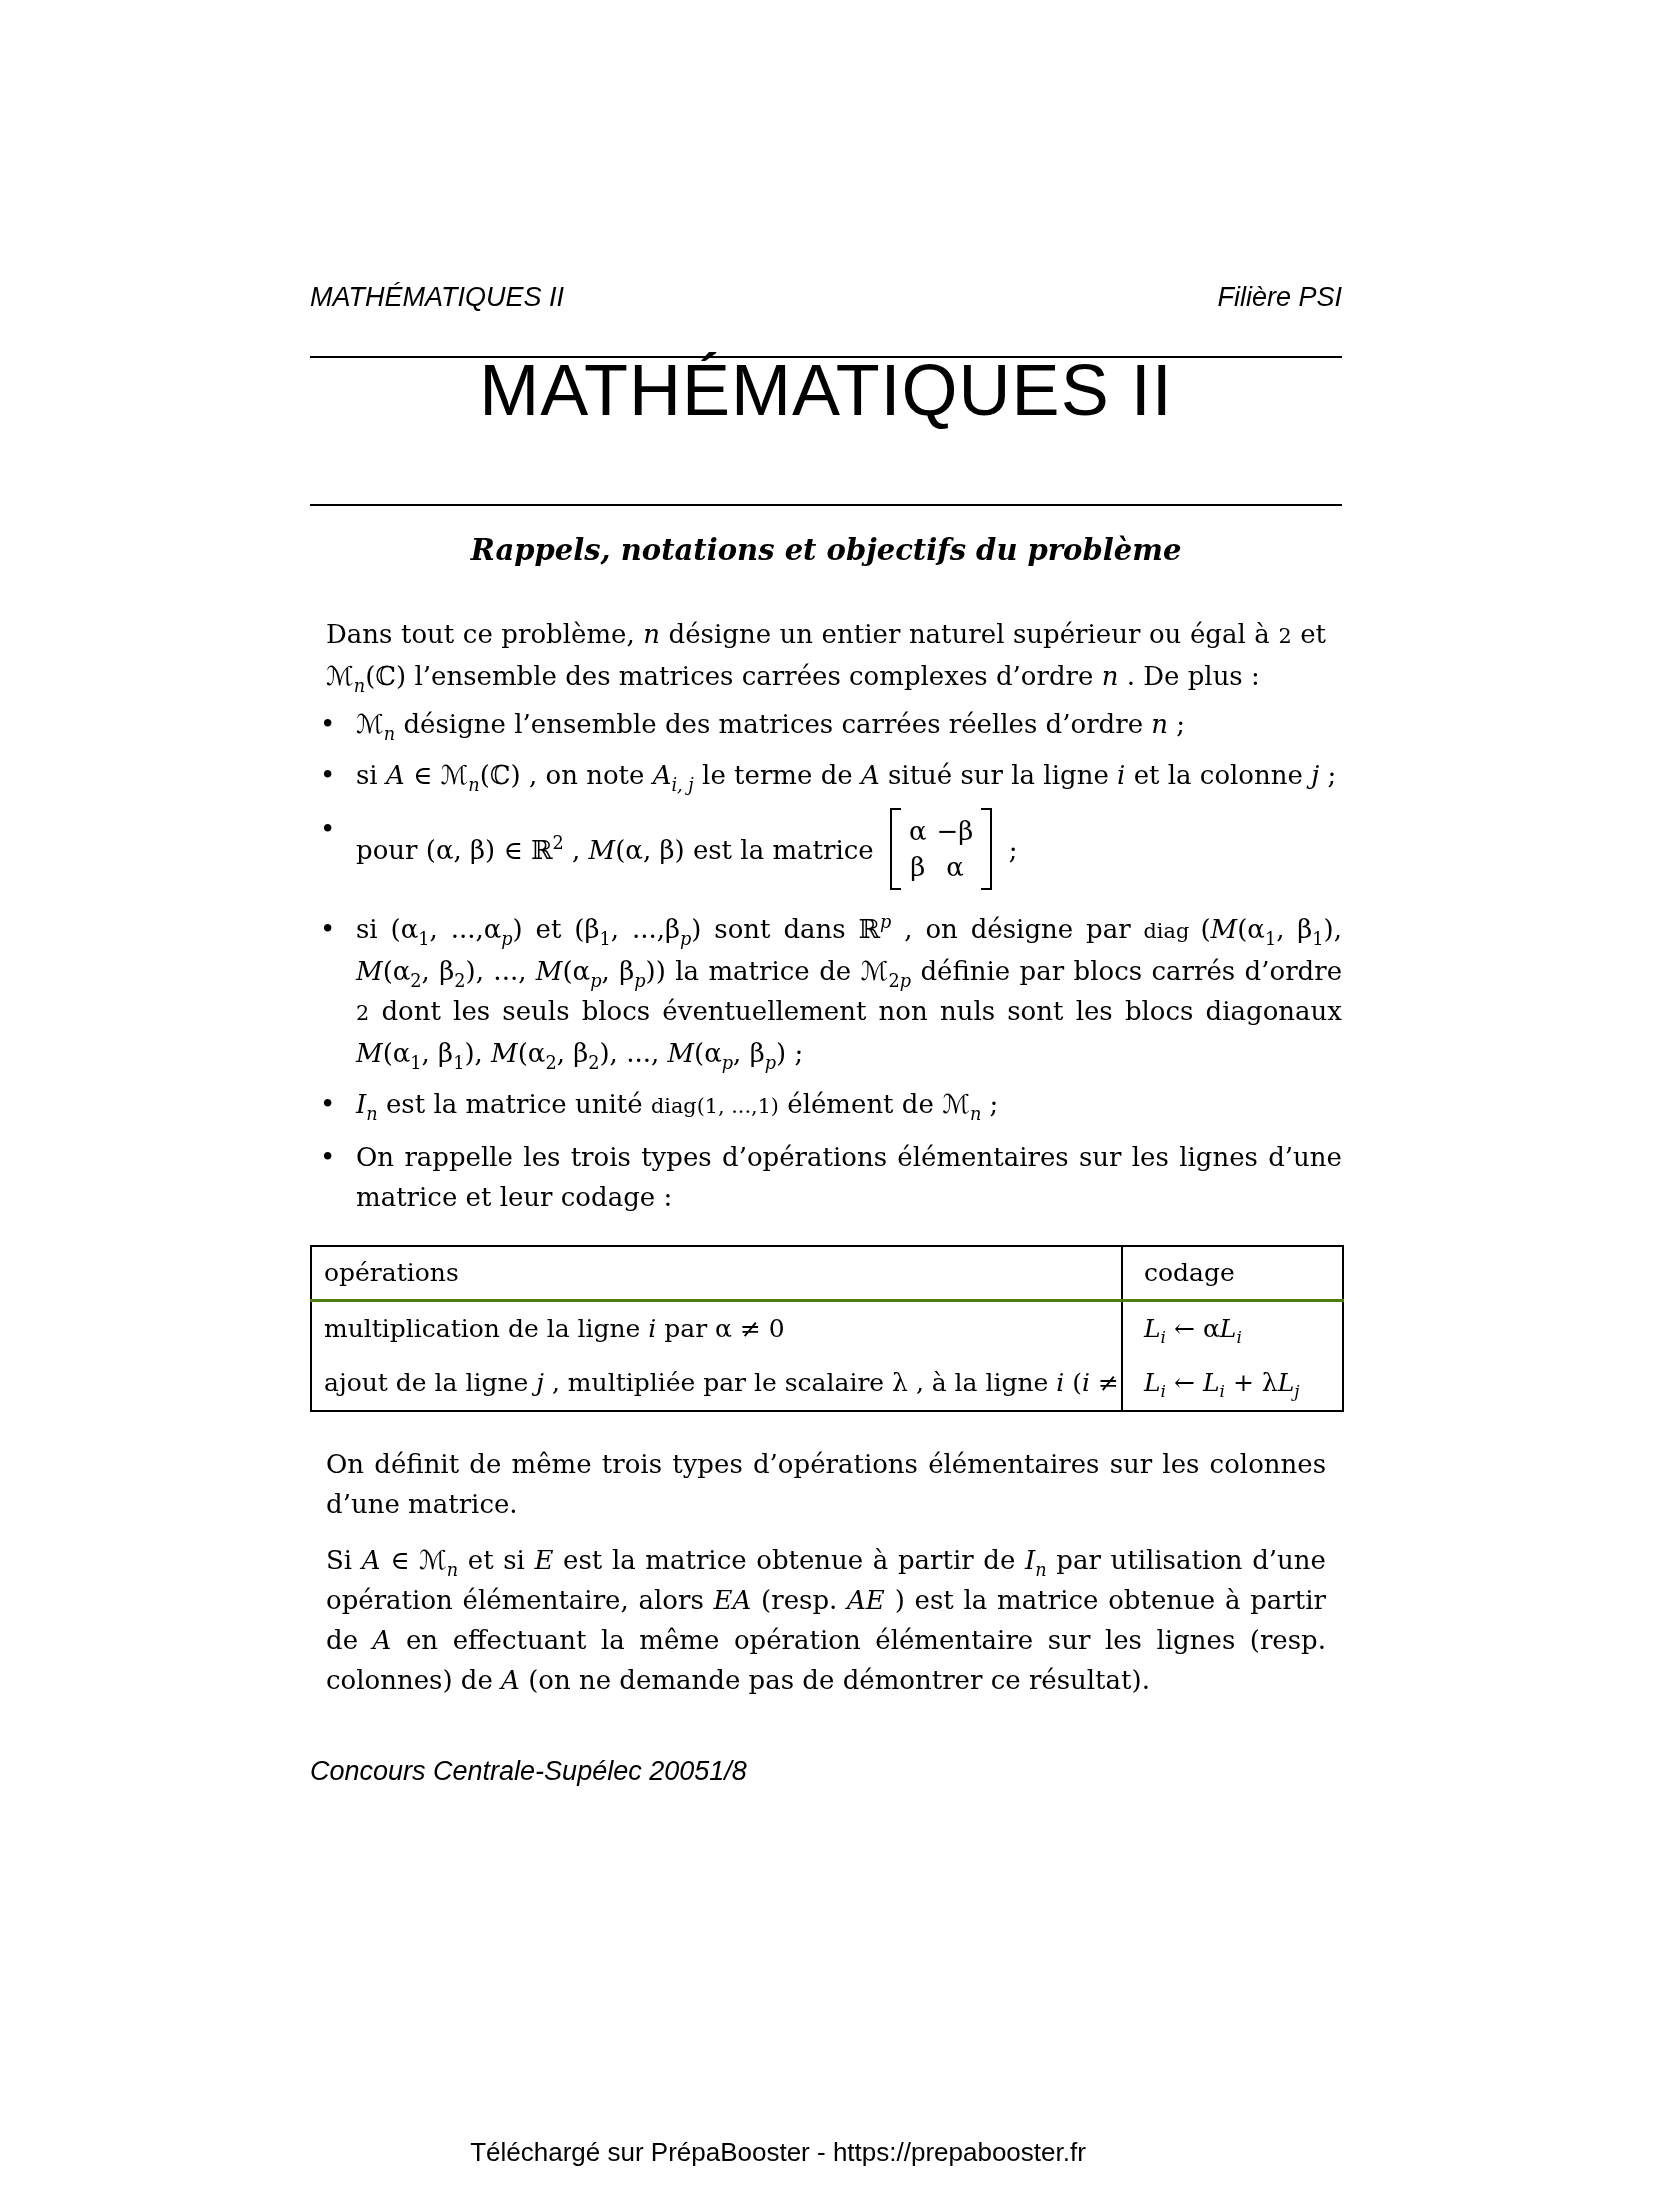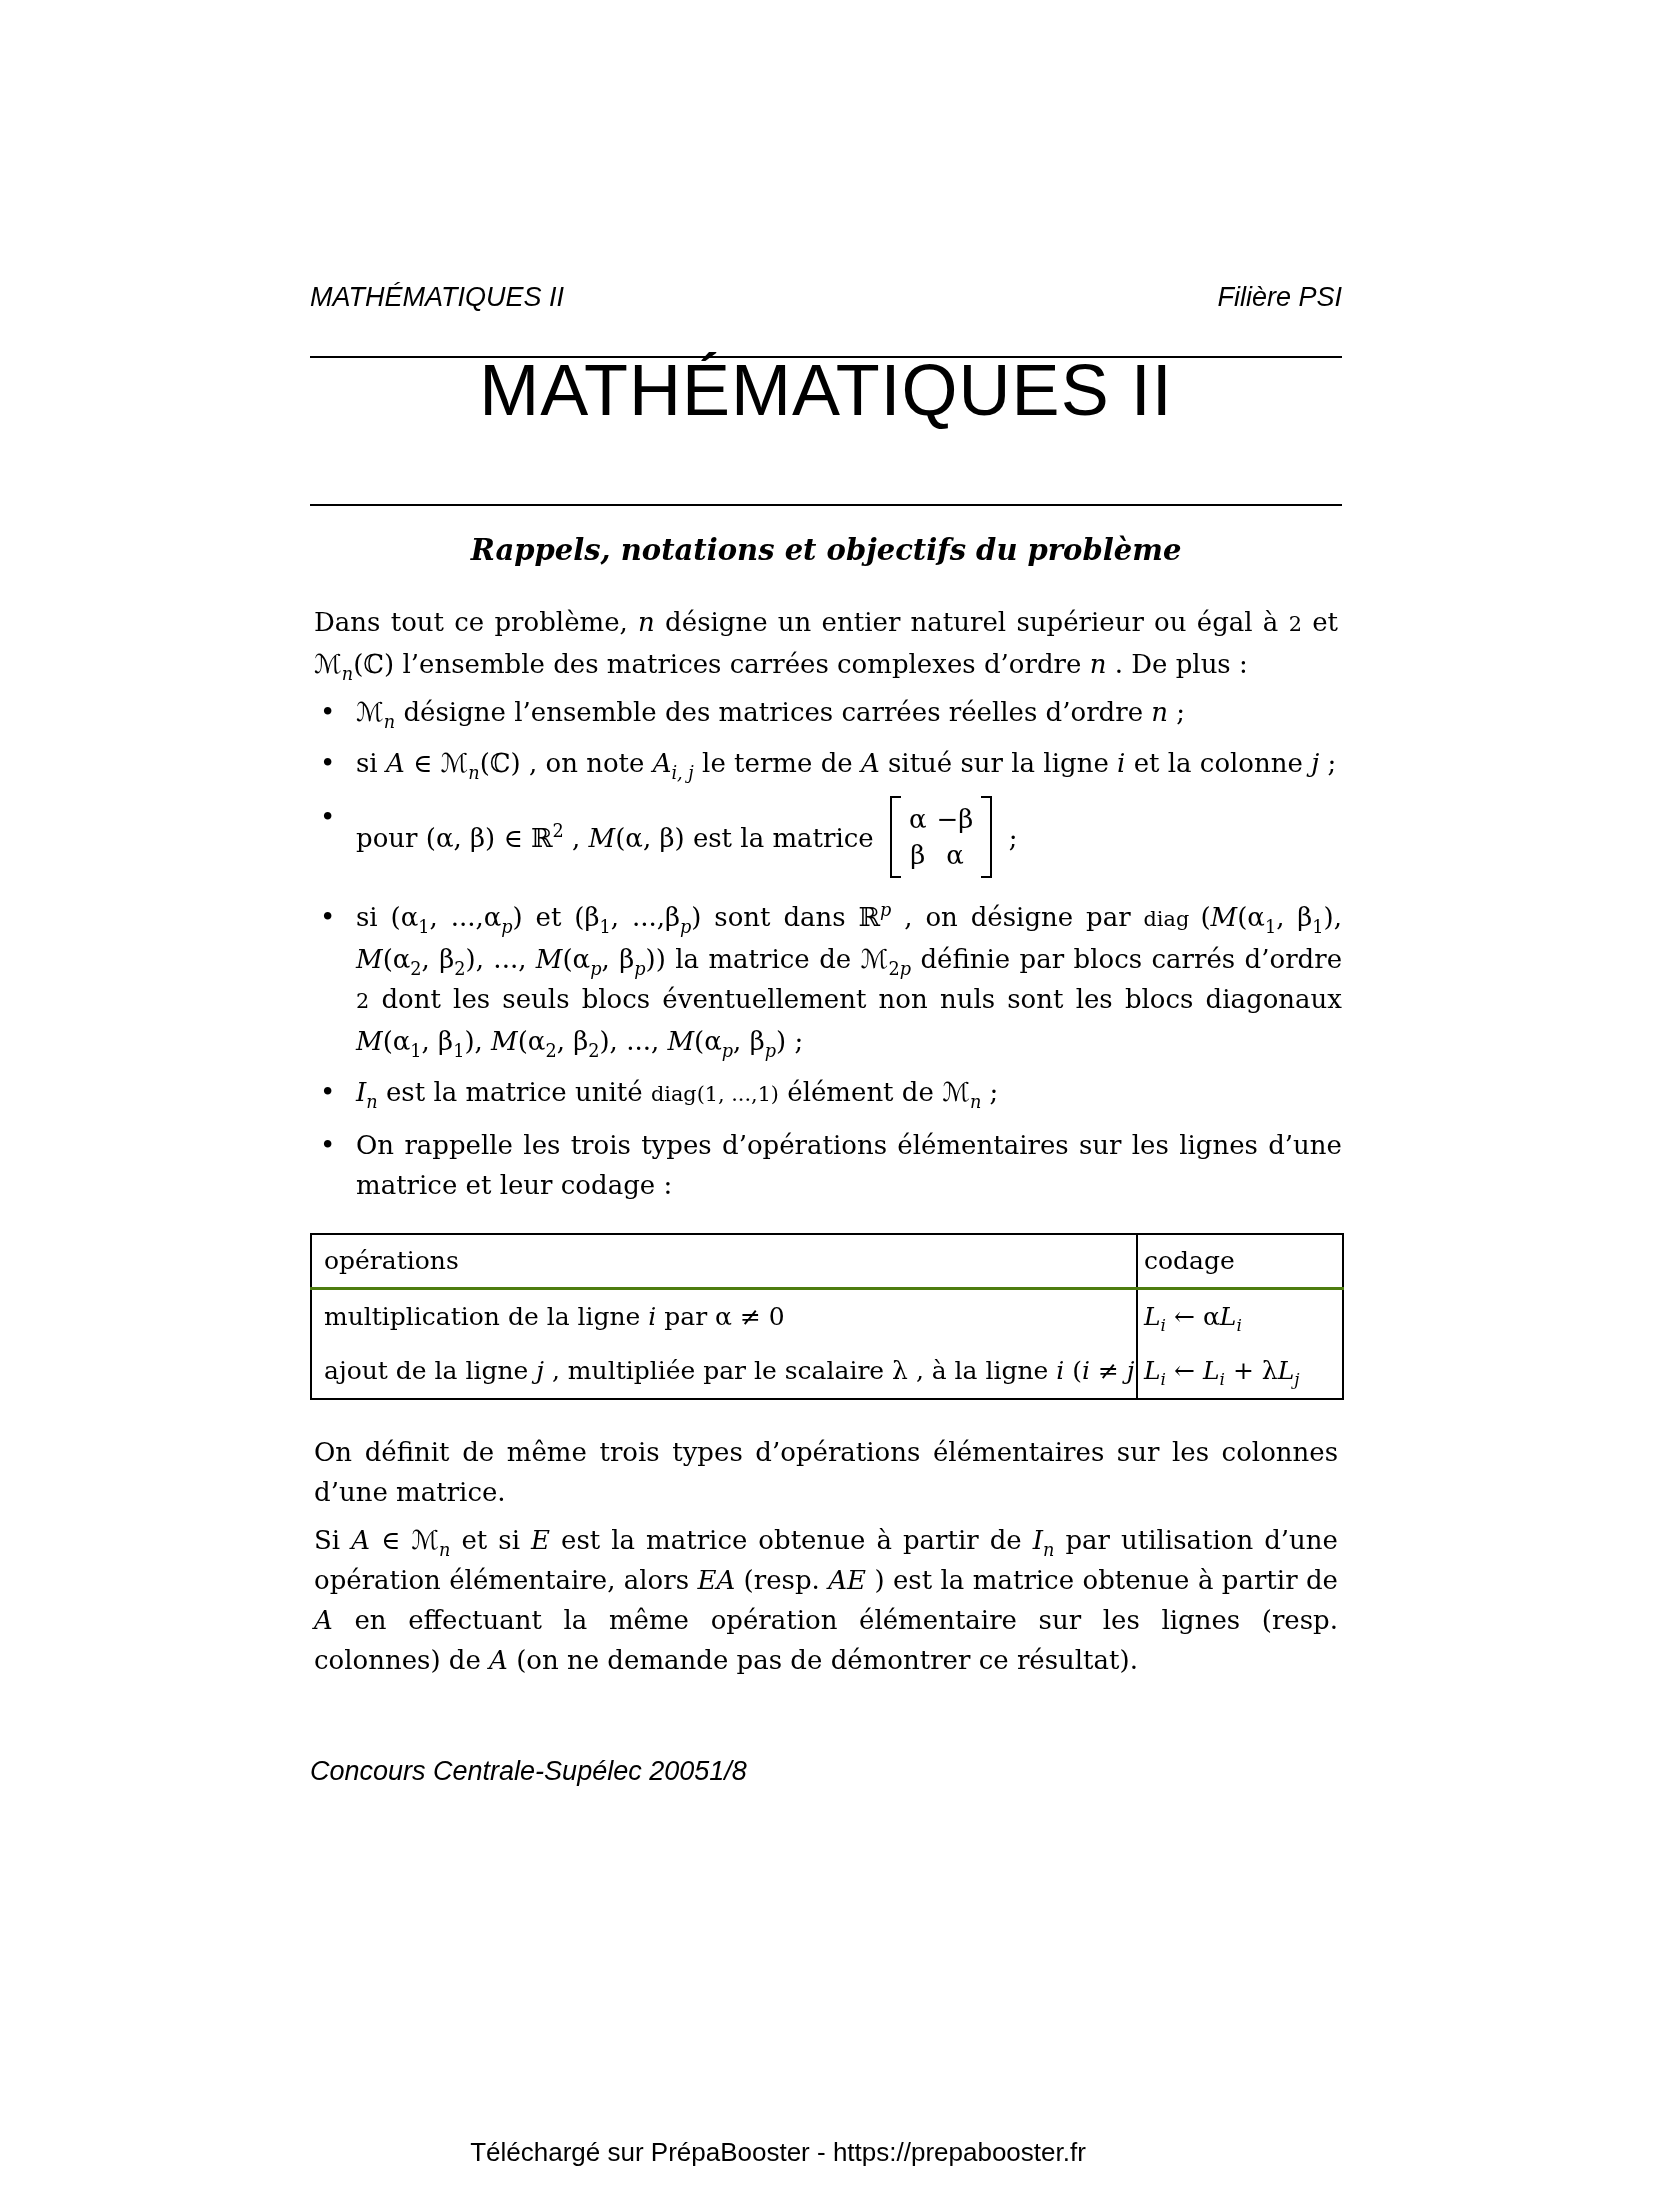--- a/index.html
+++ b/index.html
@@ -25,21 +25,21 @@
     text-align:center;font-family:"Liberation Sans",sans-serif;
     font-weight:400;font-size:72px;line-height:76px;letter-spacing:1px;
   }
   .section-heading{
     position:absolute;left:310px;width:1032px;top:520px;margin:0;
     text-align:center;font-size:29px;line-height:36px;font-style:italic;font-weight:bold;
   }
 
   
   .content{position:absolute;left:310px;top:586px;width:1032px;font-size:26px;line-height:40px;}
-  .body-par{margin:4px;text-align:justify;}
+  .body-par{margin:16px;text-align:justify;}
   .intro{margin-bottom:8px;}
 
   .bullets{list-style:none;margin:6px 0 0 0;padding:0;}
   .bullets li{position:relative;padding-left:46px;margin:0 0 11px 0;text-align:justify;}
   .bullets li .dot{position:absolute;left:10px;top:0;}
   .bullets li.has-matrix{margin:14px 0 14px 0;}
 
   
   .f-i{font-style:italic;}
   .f-sub{font-size:0.68em;vertical-align:-0.38em;line-height:0;}
@@ -61,21 +61,21 @@
   
   .ops-table{
     border-collapse:collapse;margin-top:28px;width:1034px;table-layout:fixed;
     font-size:25px;border:2px solid #000;
   }
   .ops-table th{
     font-weight:normal;text-align:left;padding:6px 12px;line-height:40px;
     border-bottom:3px solid #4d7c0f;vertical-align:middle;
   }
   .ops-table td{padding:7px 12px;line-height:40px;vertical-align:middle;white-space:nowrap;overflow:hidden;}
-  .ops-table th+th,.ops-table td+td{border-left:2px solid #000;padding-left:6px;}
+  .ops-table th+th,.ops-table td+td{border-left:2px solid #000;padding-left:21px;}
   .ops-table .col-code{width:186px;}
 
   .after1{margin-top:32px;}
   .after2{margin-top:8px;}
 
   .running-foot{
     position:absolute;left:310px;width:1032px;top:1744px;
     display:flex;
     font-family:"Liberation Sans",sans-serif;font-style:italic;font-size:27px;line-height:30px;
   }

